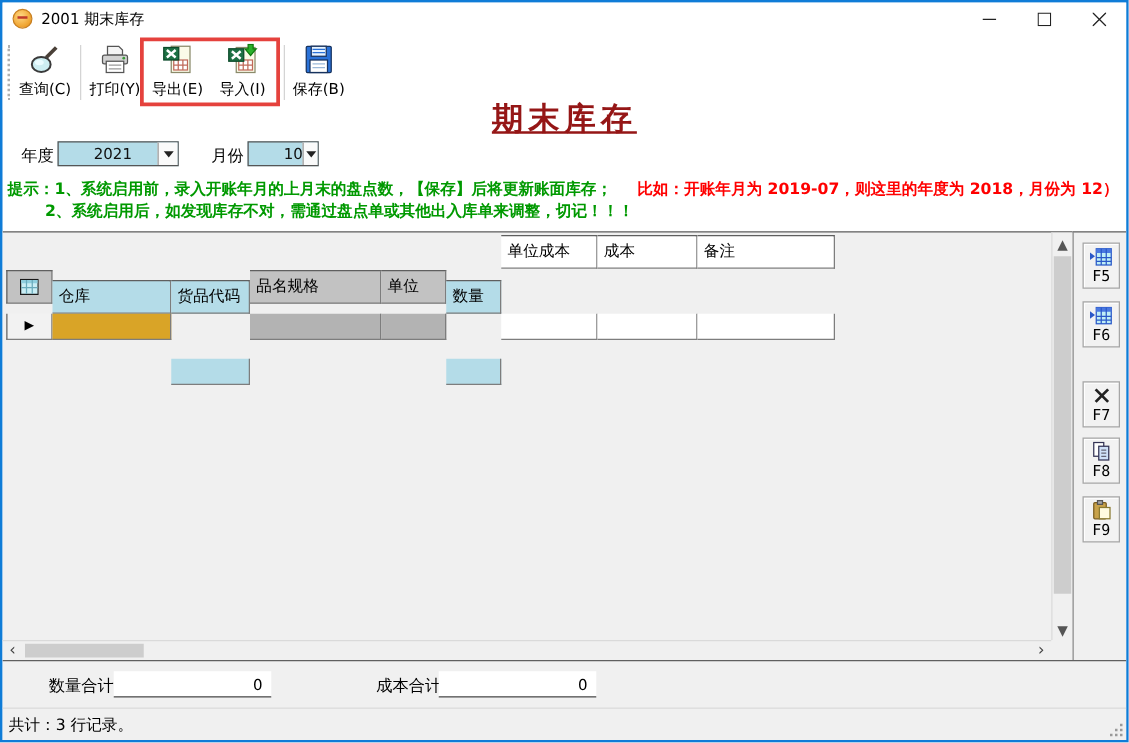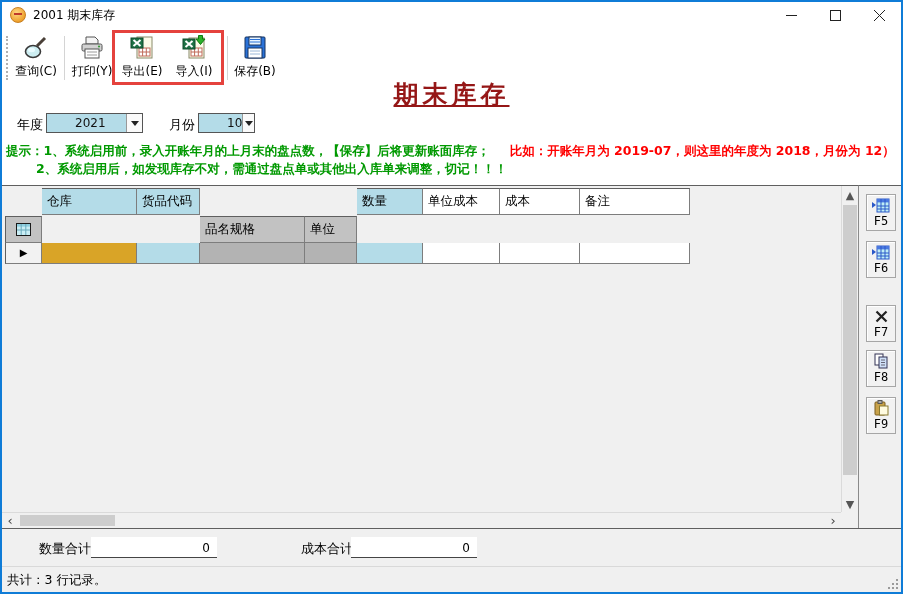--- a/index.html
+++ b/index.html
@@ -45,22 +45,22 @@
   
   .grid-panel{position:absolute;top:183px;left:0;width:856px;height:343px;background:#f0f0f0;border-top:1px solid #5f5f5f;}
   .grid-table{position:absolute;top:2px;left:3px;}
   .g-row{display:flex;}
   .g-cell{border-right:1px solid #7d7d7d;border-bottom:1px solid #7d7d7d;display:flex;align-items:center;padding-left:5px;font-size:12.5px;overflow:hidden;white-space:nowrap;}
   .g-head .g-cell{height:27px;border-top:1px solid #5f5f5f;}
   .g-data .g-cell{height:21px;}
   .g-cell.first{border-left:1px solid #5f5f5f;}
   .w0{width:37px;justify-content:center;padding-left:0;}
   .w1{width:95px;} .w2{width:63px;} .w3{width:105px;} .w4{width:52px;}
-  .w5{width:66px;} .w6{width:77px;} .w7{width:80px;} .w8{width:110px;}
-  .bg-blue{background:var(--blue-cell,#b4dce8);}
+  .w5{width:44px;} .w6{width:77px;} .w7{width:80px;} .w8{width:110px;}
+  .bg-blue{background:var(--blue-cell,#b4dce8);margin-top:36px;}
   .bg-grayh{background:var(--gray-header,#c2c2c2);margin-top:28px;}
   .bg-grayc{background:var(--gray-cell,#b3b3b3);}
   .bg-orange{background:var(--orange-cell,#d9a427);}
   .bg-white{background:#ffffff;}
   .bg-ind{background:#f2f2f2;}
   .row-arrow{font-size:10px;color:#000;line-height:1;}
   
   .vscroll{position:absolute;top:0;right:0;bottom:16px;width:17px;background:#f0f0f0;border-left:1px solid #dadada;}
   .vs-up,.vs-down{position:absolute;left:0;width:100%;height:16px;display:flex;align-items:center;justify-content:center;color:#555;font-size:11px;}
   .vs-up{top:1px;} .vs-down{bottom:0;}

